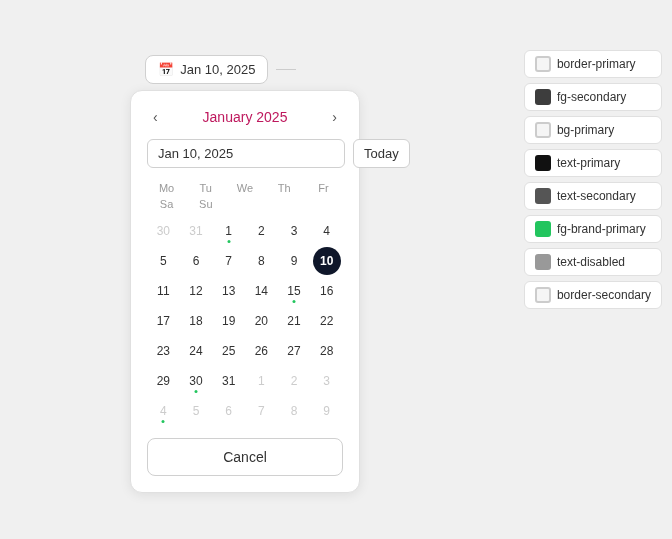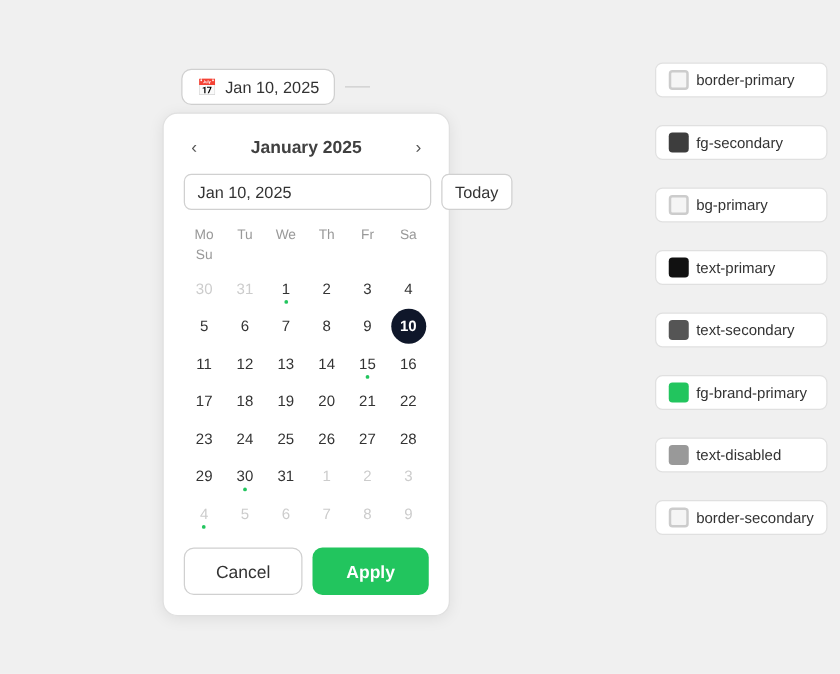--- a/index.html
+++ b/index.html
@@ -23,21 +23,21 @@
       justify-content: center;
     }
 
     
     .color-labels {
       position: absolute;
       right: 10px;
       top: 50px;
       display: flex;
       flex-direction: column;
-      gap: 22px;
+      gap: 5px;
       text-align: right;
     }
     .color-label-item {
       display: flex;
       align-items: center;
       gap: 6px;
       background: white;
       border: 1px solid #e0e0e0;
       border-radius: 6px;
       padding: 5px 10px;
@@ -106,22 +106,22 @@
       background: none;
       border: none;
       cursor: pointer;
       color: #555;
       font-size: 14px;
       padding: 2px 6px;
       border-radius: 4px;
     }
     .cal-month-title {
       font-size: 14px;
-      font-weight: 700;
-      color: #404040;
+      font-weight: 400;
+      color: #be185d;
     }
 
     
     .cal-input-row {
       display: flex;
       gap: 8px;
       margin-bottom: 12px;
     }
     .cal-date-input {
       flex: 1;
@@ -142,21 +142,21 @@
       cursor: pointer;
       white-space: nowrap;
     }
 
     
     .cal-grid {
       width: 100%;
     }
     .cal-day-headers {
       display: grid;
-      grid-template-columns: repeat(6, 1fr);
+      grid-template-columns: repeat(5, 1fr);
       margin-bottom: 4px;
     }
     .cal-day-header {
       text-align: center;
       font-size: 11px;
       color: #999;
       font-weight: 500;
       padding: 2px 0;
     }
     .cal-days {
@@ -307,21 +307,20 @@
           <div class="cal-day other-month">5</div>
           <div class="cal-day other-month">6</div>
           <div class="cal-day other-month">7</div>
           <div class="cal-day other-month">8</div>
           <div class="cal-day other-month">9</div>
         </div>
     </div>
 
     <div class="cal-actions">
       <button class="btn-cancel">Cancel</button>
-      <button class="btn-apply">Apply</button>
     </div>
   </div>
 
   <div class="color-labels">
     <div class="color-label-item">
       <div class="color-swatch" style="border: 2px solid #ccc; background: #f5f5f5;"></div>
       <span>border-primary</span>
     </div>
     <div class="color-label-item">
       <div class="color-swatch" style="background: #3d3d3d;"></div>

